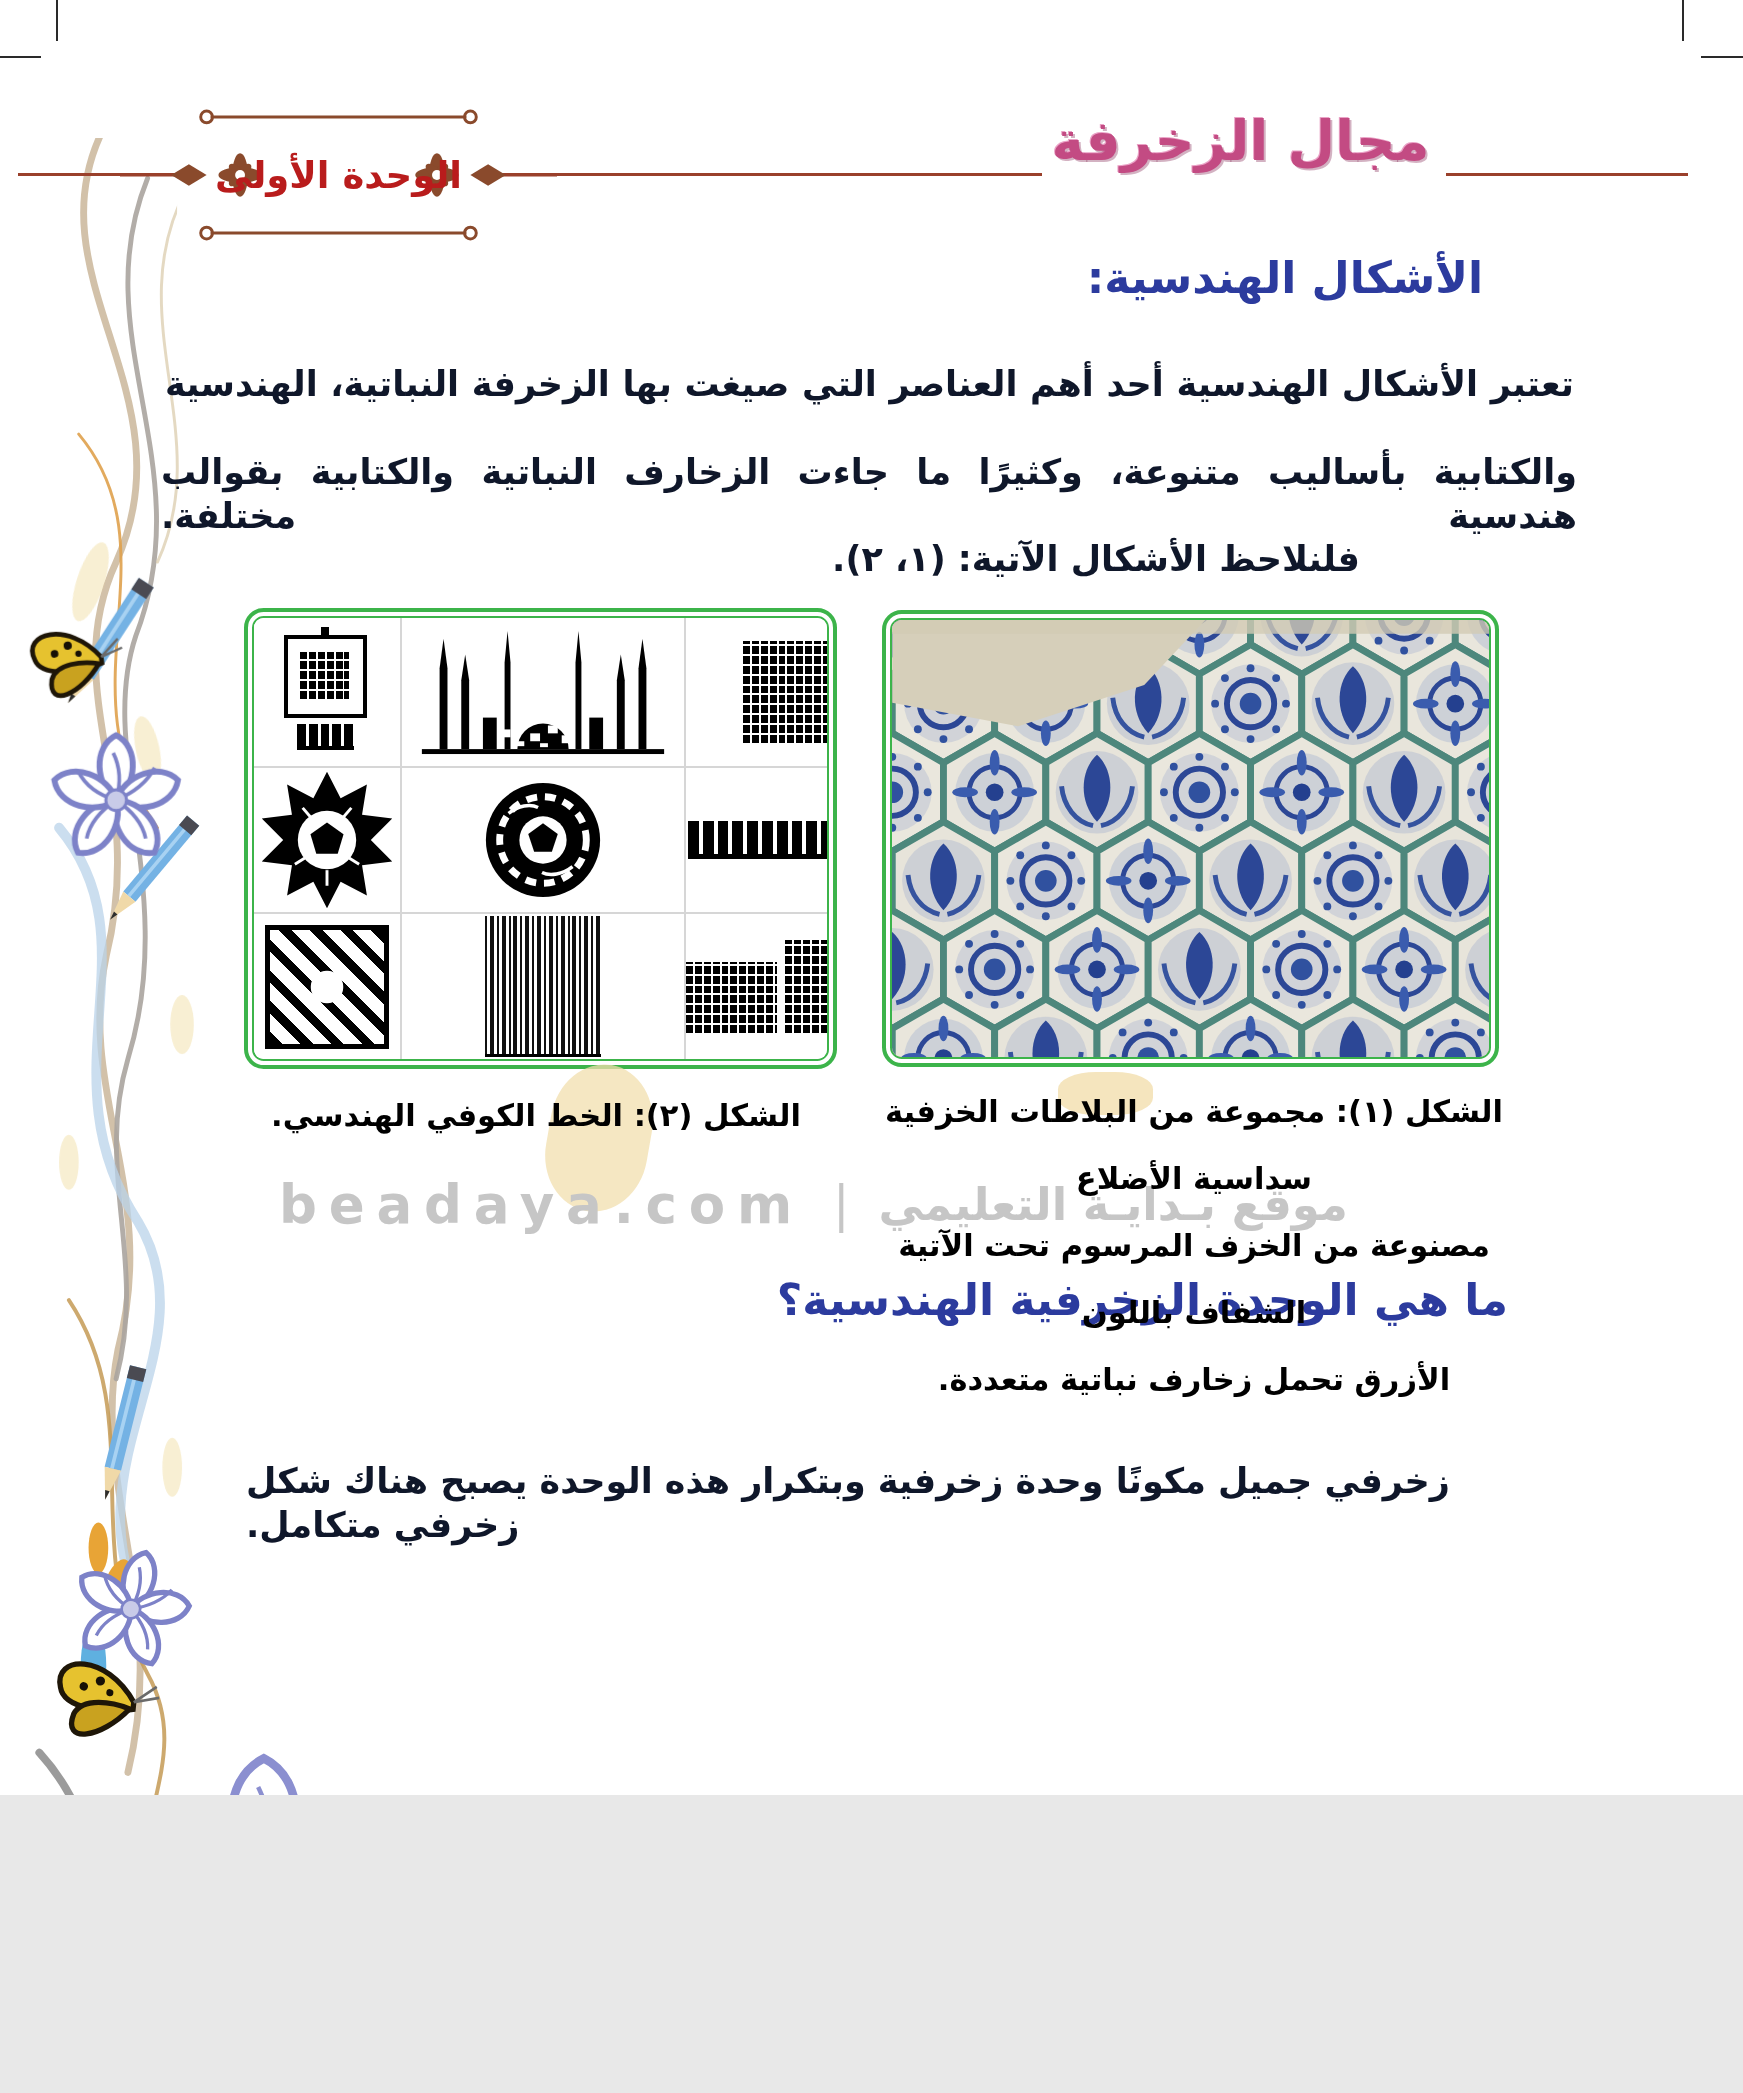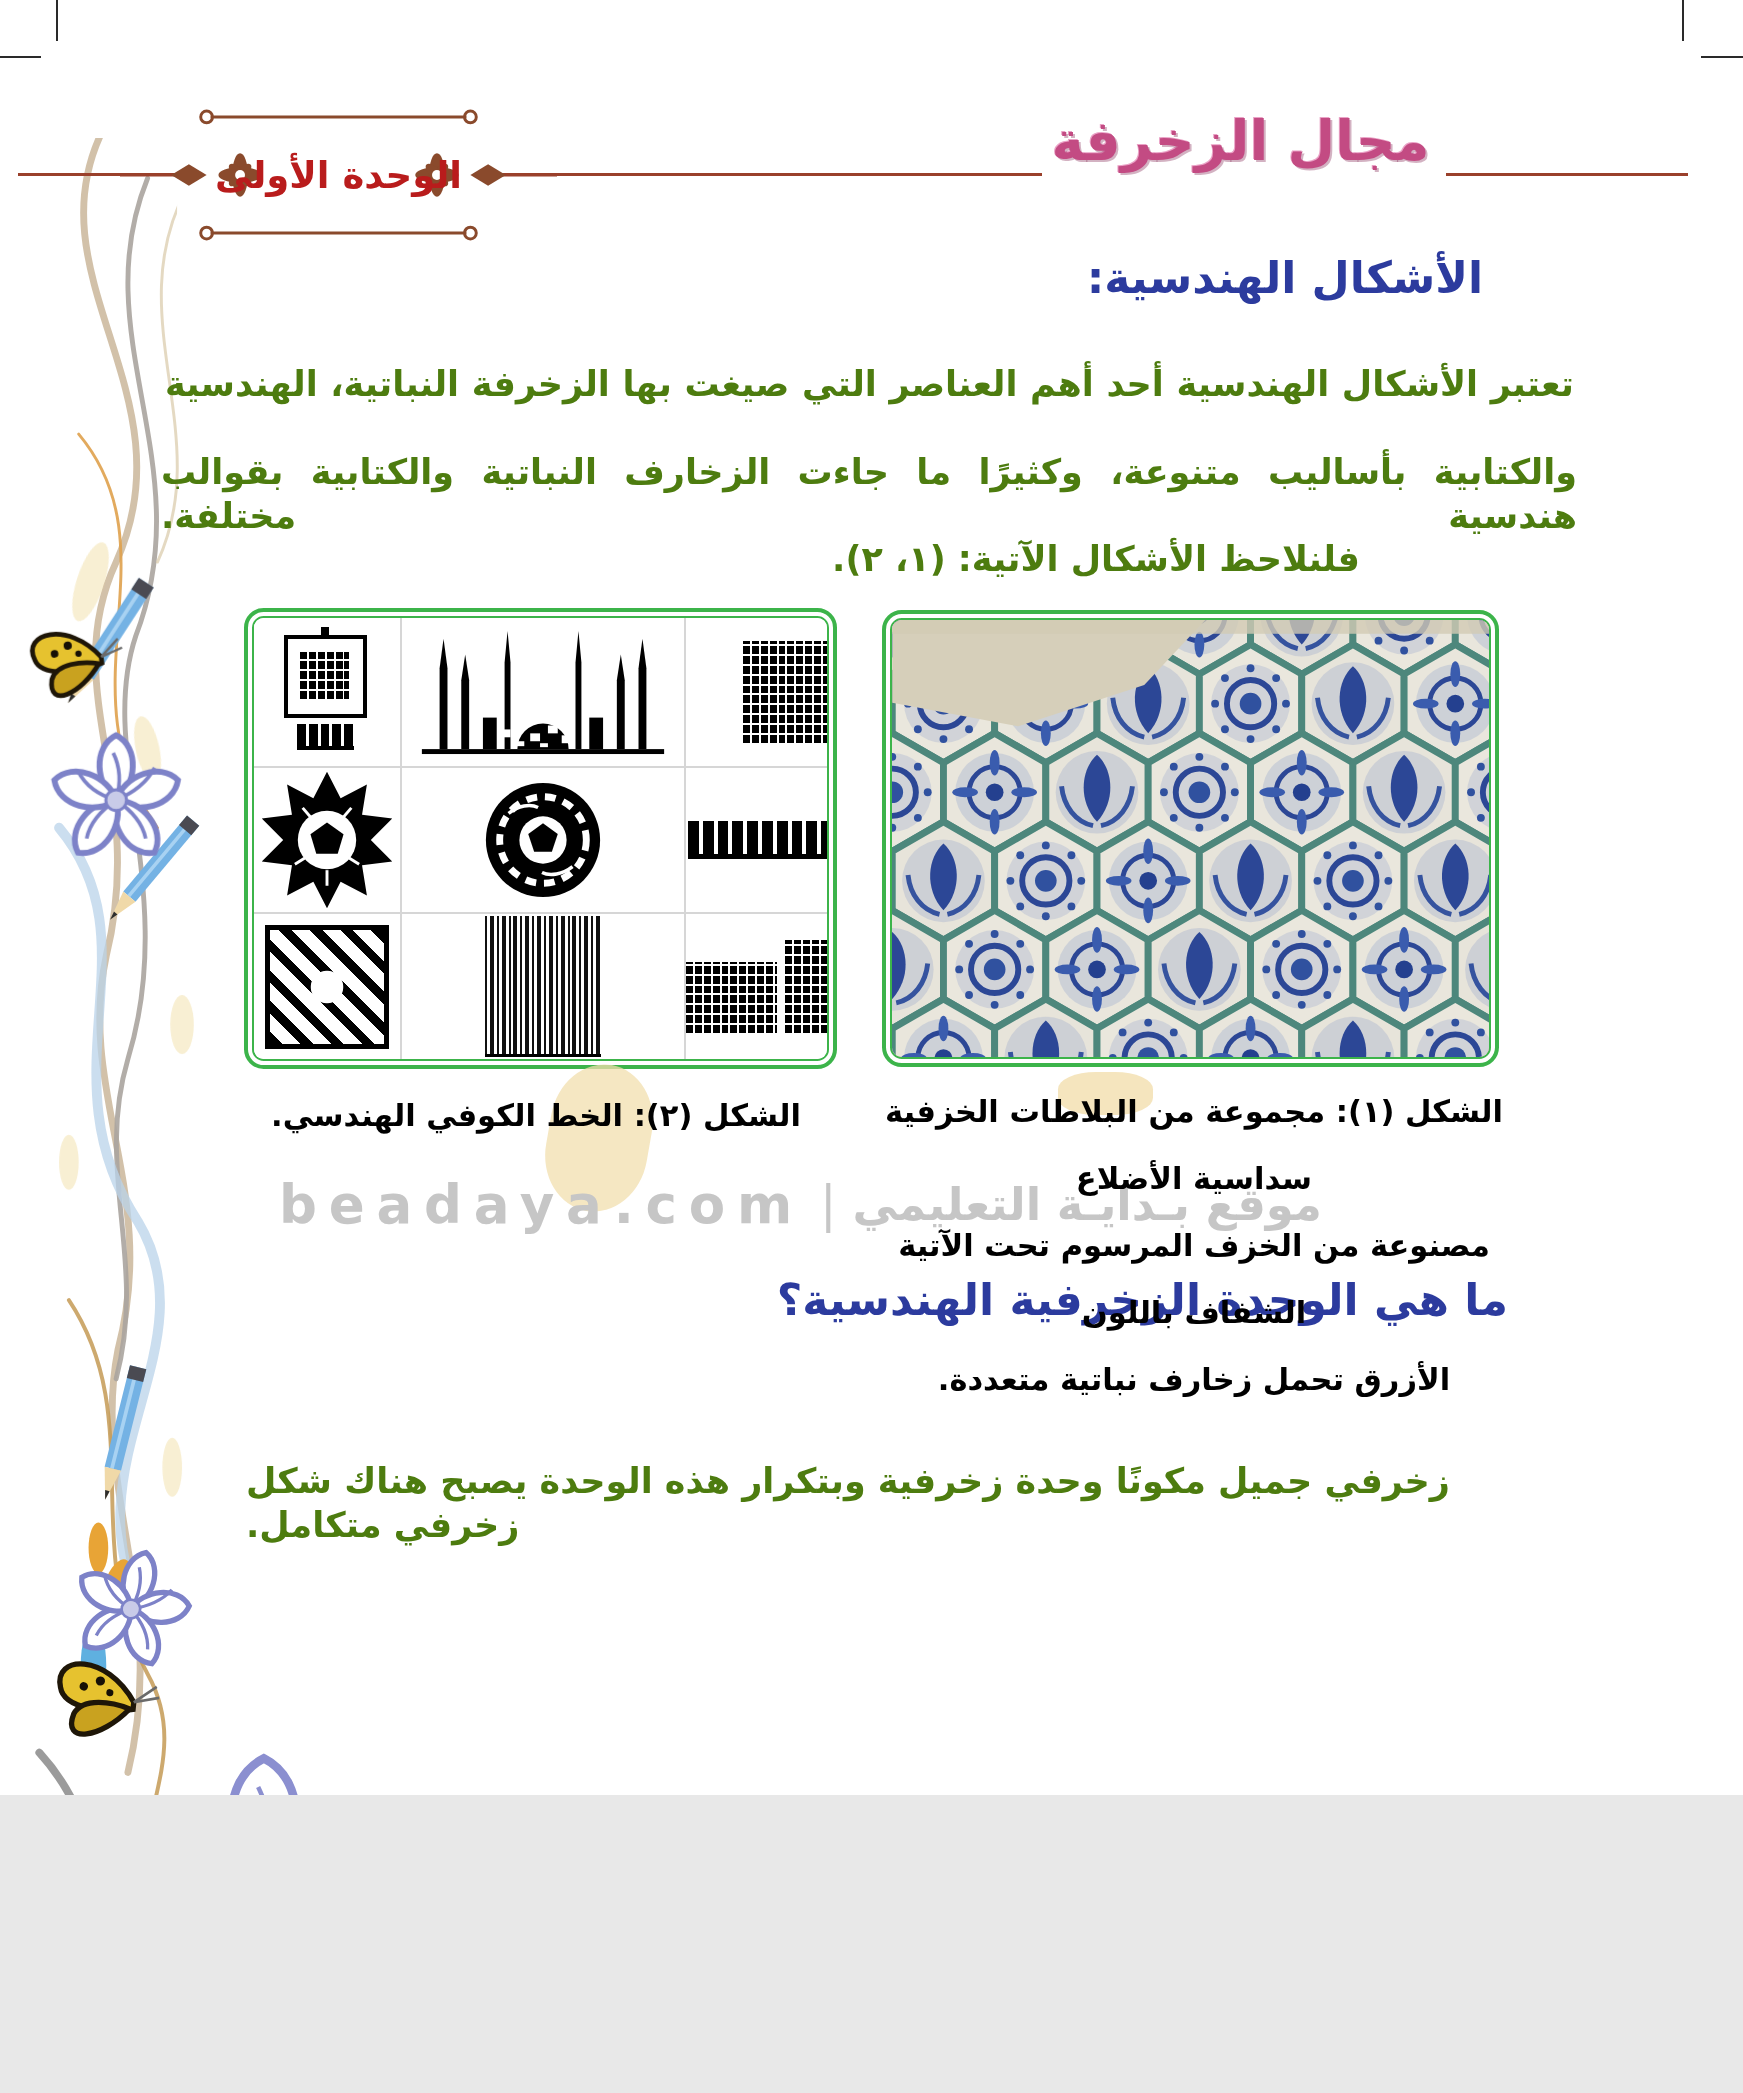--- a/index.html
+++ b/index.html
@@ -17,21 +17,21 @@
     font-size:55px;font-weight:800;color:#c34b83;direction:rtl;
     text-shadow:2px 2px 0 rgba(128,34,80,.35), -1px -1px 0 #eaa2c6;}
   .ornament{position:absolute;left:120px;top:95px;width:437px;height:160px;z-index:2;}
   .ornament .label{position:absolute;left:0;top:0;width:100%;height:100%;
     display:flex;align-items:center;justify-content:center;
     font-size:37px;font-weight:800;color:#b91c1c;direction:rtl;}
 
   
   .h-blue{position:absolute;z-index:4;font-size:44px;font-weight:700;color:#2c3b9e;
     direction:rtl;white-space:nowrap;}
-  .body-line{position:absolute;z-index:4;font-size:35px;font-weight:600;color:#4d7c0f;
+  .body-line{position:absolute;z-index:4;font-size:35px;font-weight:600;color:#0f172a;
     direction:rtl;line-height:1.25;}
   .just{text-align:justify;text-align-last:justify;}
 
   
   .figbox{position:absolute;z-index:2;background:#fff;border:4.9px solid #3cb44a;
     border-radius:19.7px;padding:3.9px;box-sizing:border-box;}
   .figinner{width:100%;height:100%;border:2px solid #3cb44a;border-radius:11.8px;
     overflow:hidden;background:#fdfdfb;box-sizing:border-box;}
 
   
@@ -66,21 +66,21 @@
   
   .figcap{position:absolute;z-index:5;text-align:center;font-size:30.5px;font-weight:700;
     color:#000;direction:rtl;}
   .figcap .cl{line-height:67px;}
 
   
   .wm-logo{position:absolute;left:212px;top:759px;z-index:3;font-size:424px;line-height:1;
     font-weight:700;color:#d2d2d2;opacity:.5;direction:rtl;pointer-events:none;}
   .wm-beige{position:absolute;z-index:3;background:#f2dfae;pointer-events:none;}
   .wm-row{position:absolute;left:279px;top:1174px;z-index:3;display:flex;align-items:center;
-    gap:16px;color:#c6c6c6;}
+    gap:29px;color:#c6c6c6;}
   .wm-latin{font-size:53px;font-weight:700;letter-spacing:11.8px;}
   .wm-sep{font-size:49px;font-weight:400;}
   .wm-ar{font-size:45px;font-weight:700;direction:rtl;}
 
   
   .pnum{position:absolute;left:195px;top:1824px;z-index:4;font-size:63px;font-weight:800;
     color:#e62222;transform:rotate(-12deg);direction:rtl;
     text-shadow:3px 3px 0 #ffd84d,-3px -3px 0 #ffd84d,3px -3px 0 #ffd84d,-3px 3px 0 #ffd84d,
       0 3.9px 0 #ffd84d,0 -3.9px 0 #ffd84d,3.9px 0 0 #ffd84d,-3.9px 0 0 #ffd84d;}
 

